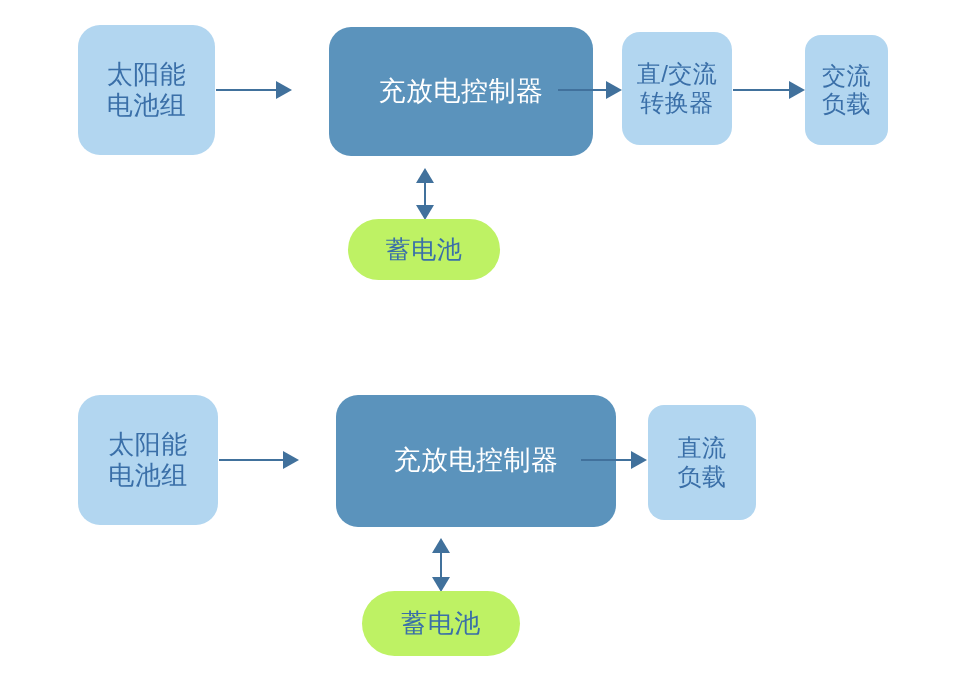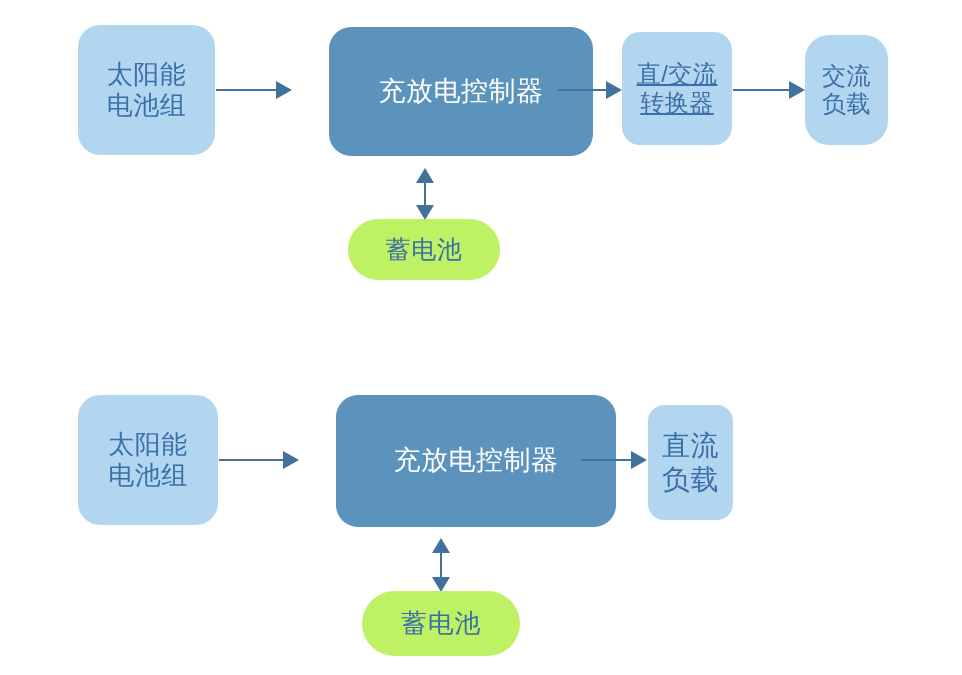--- a/index.html
+++ b/index.html
@@ -117,29 +117,29 @@
       <div class="head"></div>
     </div>
 
     <div class="node node-dark" style="left:293px; top:27px; width:264px; height:129px; font-size:27px;">充放电控制器</div>
 
     <div class="arrow-h" style="left:558px; top:82px; width:64px;">
       <div class="shaft"></div>
       <div class="head"></div>
     </div>
 
-    <div class="node node-light" style="left:622px; top:32px; width:110px; height:113px; font-size:24px; border-radius:18px;text-decoration:underline;">直/交流
+    <div class="node node-light" style="left:622px; top:32px; width:110px; height:113px; font-size:24px; border-radius:18px;">直/交流
 转换器</div>
 
     <div class="arrow-h" style="left:733px; top:82px; width:72px;">
       <div class="shaft"></div>
       <div class="head"></div>
     </div>
 
-    <div class="node node-light" style="left:805px; top:35px; width:83px; height:110px; font-size:24px; border-radius:24px;">交流
+    <div class="node node-light" style="left:805px; top:35px; width:83px; height:110px; font-size:24px; border-radius:16px;">交流
 负载</div>
 
     <div class="arrow-v2" style="left:416px; top:168px; height:52px;">
       <div class="head-up"></div>
       <div class="shaft"></div>
       <div class="head-down"></div>
     </div>
 
     <div class="node node-pill" style="left:348px; top:219px; width:152px; height:61px; font-size:25px;">蓄电池</div>
   </div>
@@ -154,21 +154,21 @@
       <div class="head"></div>
     </div>
 
     <div class="node node-dark" style="left:300px; top:395px; width:280px; height:132px; font-size:27px;">充放电控制器</div>
 
     <div class="arrow-h" style="left:581px; top:452px; width:66px;">
       <div class="shaft"></div>
       <div class="head"></div>
     </div>
 
-    <div class="node node-light" style="left:648px; top:405px; width:85px; height:115px; font-size:28px; border-radius:16px;">直流
+    <div class="node node-light" style="left:648px; top:405px; width:108px; height:115px; font-size:24px; border-radius:16px;">直流
 负载</div>
 
     <div class="arrow-v2" style="left:432px; top:538px; height:54px;">
       <div class="head-up"></div>
       <div class="shaft"></div>
       <div class="head-down"></div>
     </div>
 
     <div class="node node-pill" style="left:362px; top:591px; width:158px; height:65px; font-size:26px;">蓄电池</div>
   </div>

